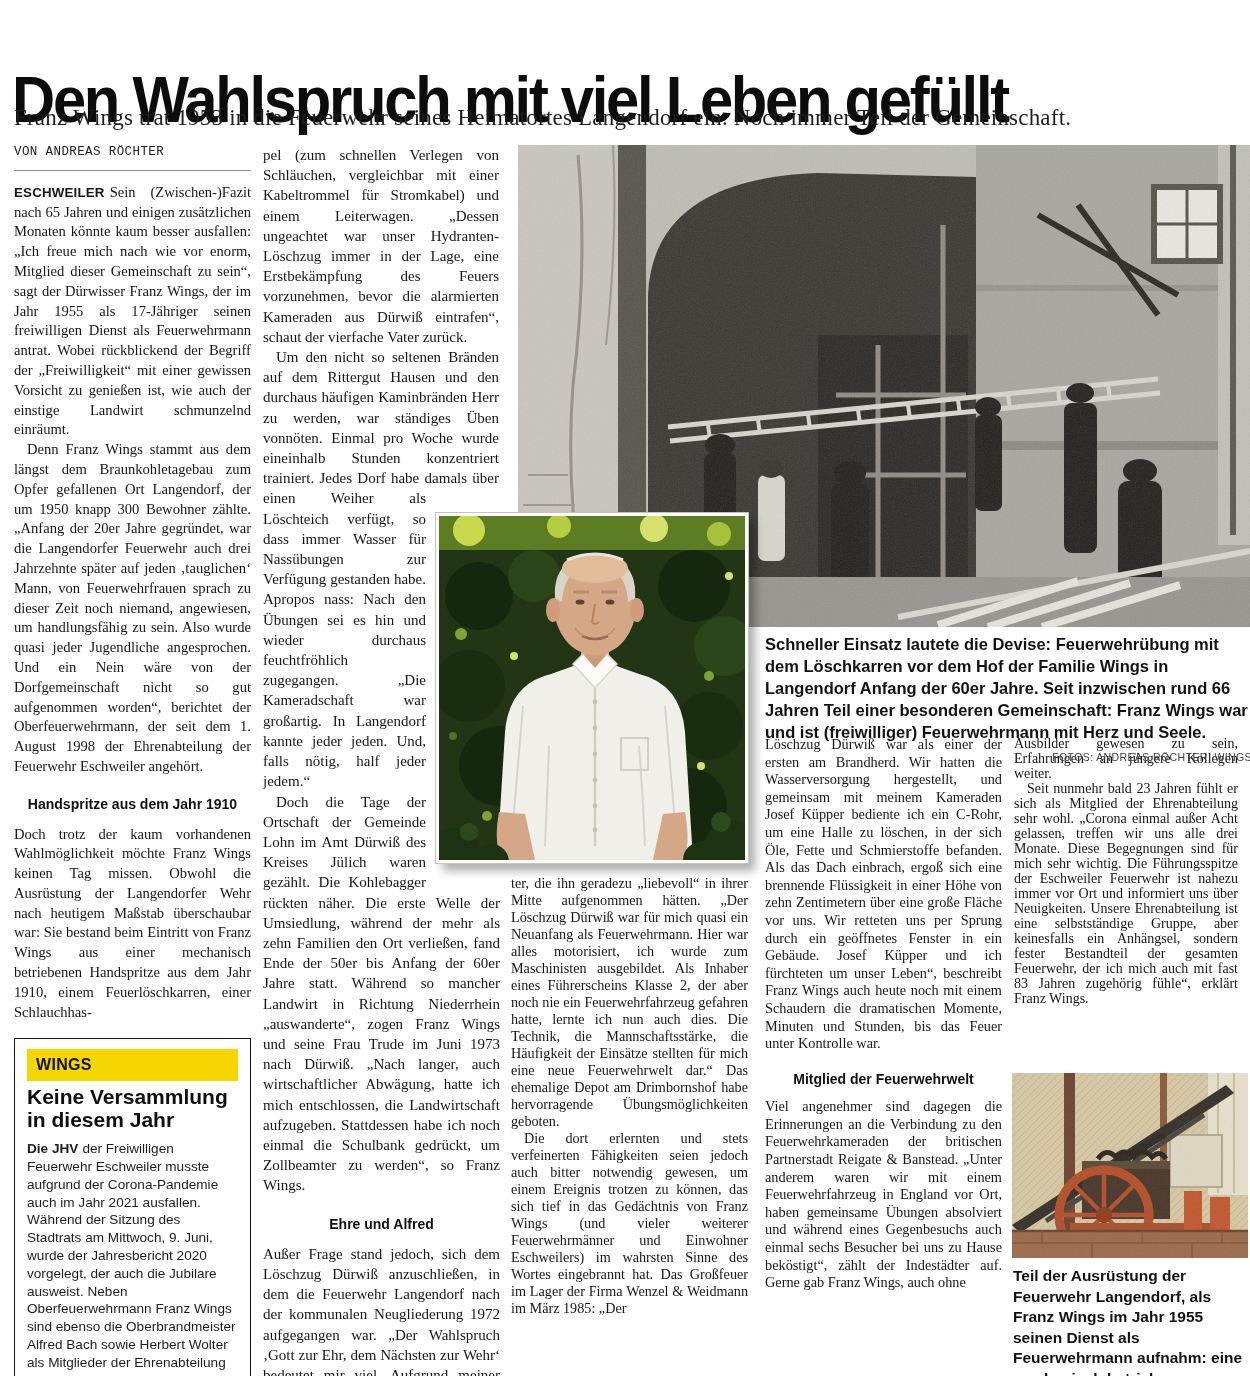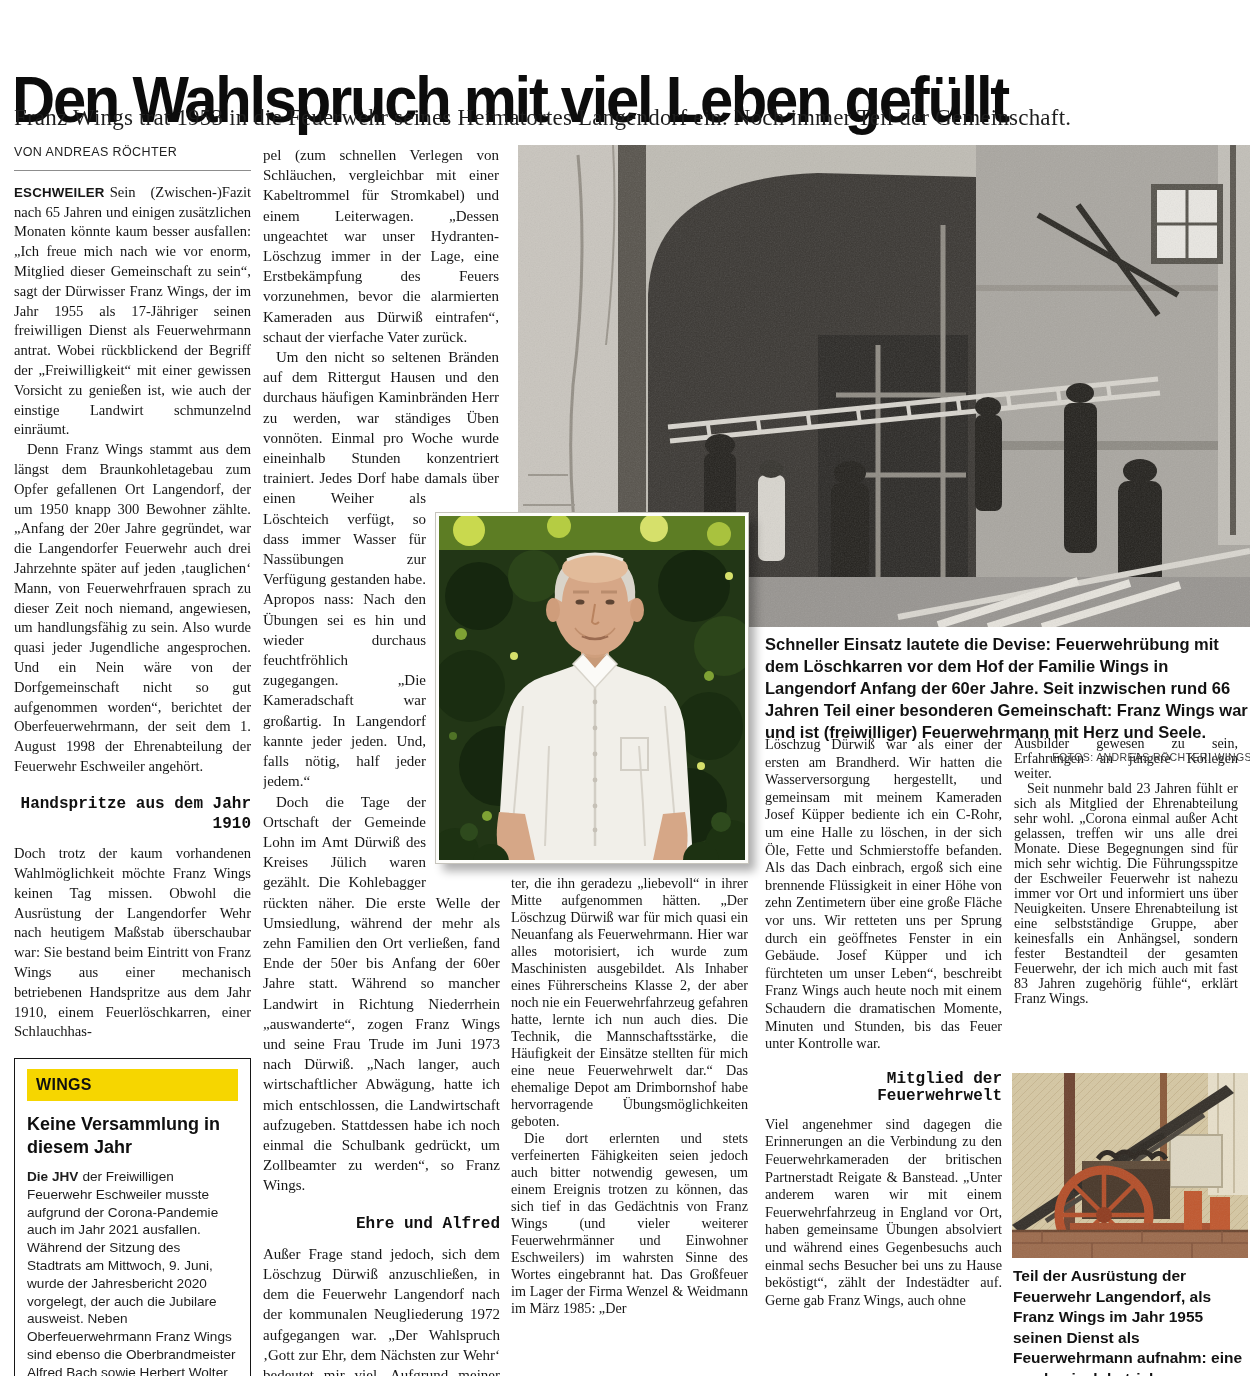--- a/index.html
+++ b/index.html
@@ -22,29 +22,29 @@
   
   .col { position:absolute; text-align:justify; overflow:hidden; }
   #col1 { left:14px;  top:143px; width:237px; height:1233px; font-size:14.6px; line-height:19.8px; overflow:visible; }
   #col2 { left:263px; top:145px; width:237px; height:1231px; font-size:15px;   line-height:20.2px; }
   #col3 { left:511px; top:875px; width:237px; height:501px;  font-size:14.2px; line-height:17px; }
   #col4 { left:765px; top:736px; width:237px; height:640px;  font-size:14.3px; line-height:17.6px; }
   #col5 { left:1014px;top:736px; width:224px; height:332px;  font-size:14px;   line-height:15px; }
   .bp { margin:0; }
   .bp + .bp { text-indent:13px; }
   .crosshead {
-    font-family:Liberation Mono, monospace; font-weight:700;
-    font-size:16px; margin:18px 0 10px; text-align:right; color:#101010;
+    font-family:Liberation Sans, sans-serif; font-weight:700;
+    font-size:14px; margin:18px 0 10px; text-align:center; color:#101010;
   }
   .lead-loc {
     font-family:"Liberation Sans", sans-serif; font-weight:700;
     font-size:13.3px; letter-spacing:.2px; margin-right:5px;
   }
   .byline {
-    font-family:Liberation Sans, sans-serif; font-size:12.5px;
+    font-family:Liberation Mono, monospace; font-size:12.5px;
     letter-spacing:.4px; color:#222; padding-bottom:7px;
     border-bottom:1px solid #8d8d8d; margin-bottom:12px; text-align:left;
   }
   
   #col2 .spacer-a { float:right; width:1px;  height:358px; }
   #col2 .spacer-b { float:right; clear:right; width:74px; height:372px; }
   
   figure.photo { position:absolute; margin:0; overflow:hidden; }
   figure.photo svg { display:block; width:100%; height:100%; }
   #photo-training { left:518px; top:145px; width:732px; height:482px; }
@@ -62,21 +62,21 @@
     font-size:10.5px; color:#3d3d3d; letter-spacing:.4px;
   }
   #caption-training .credit { display:block; text-align:right; margin-top:3px; }
   #caption-pump { position:absolute; left:1013px; top:1266px; width:230px; font-size:15.5px; line-height:20.6px; text-align:left; }
   
   #infobox {
     border:1.5px solid #161616; margin-top:16px; padding:10px 12px 13px 12px;
     font-family:"Liberation Sans", sans-serif; text-align:left; background:#fff;
   }
   #infobox .band { font-weight:700; font-size:16px; padding:6px 9px; letter-spacing:.3px; color:#101010; }
-  #infobox h3 { font-size:18px; line-height:23px; margin:12px 0 9px 0; font-weight:700; color:#0f0f0f; }
+  #infobox h3 { font-size:21px; line-height:23px; margin:4px 0 9px 0; font-weight:700; color:#0f0f0f; }
   #infobox .itext { font-size:13.6px; line-height:17.8px; color:#1d1d1d; text-align:left; }
   .ilead { font-weight:700; margin-right:4px; }
 </style>
 </head>
 <body>
 
 <div id="page">
 
   <h1 class="headline">Den Wahlspruch mit viel Leben gefüllt</h1>
   <div class="subhead">Franz Wings trat 1953 in die Feuerwehr seines Heimatortes Langendorf ein. Noch immer Teil der Gemeinschaft.</div>

